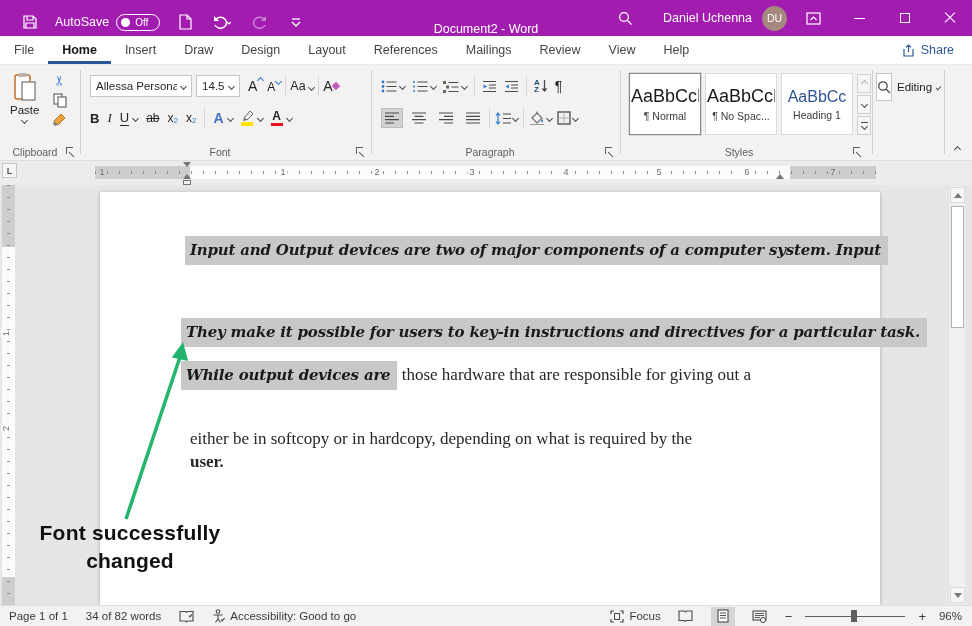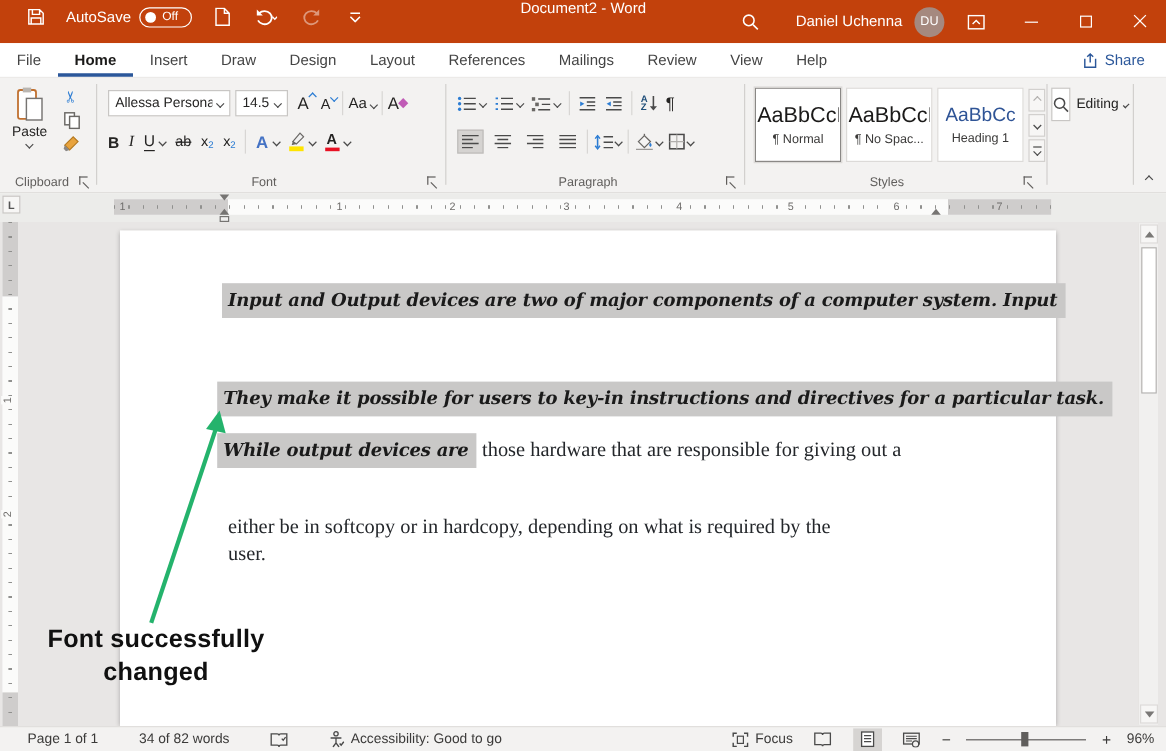--- a/index.html
+++ b/index.html
@@ -1,21 +1,21 @@
 <!DOCTYPE html>
 <html><head>
 <meta charset="utf-8">
 <style>
   * { margin:0; padding:0; box-sizing:border-box; }
   html,body { background:#fff; }
   body { font-family:"Liberation Sans","DejaVu Sans",sans-serif; }
   #app { position:relative; width:972px; height:626px; overflow:hidden; background:#fff; color:#333; }
 
   
-  .titlebar { position:absolute; top:0; left:0; right:0; height:36px; background:#c2410c; display:flex; align-items:flex-start; color:#fff; }
+  .titlebar { position:absolute; top:0; left:0; right:0; height:36px; background:#a21caf; display:flex; align-items:flex-end; color:#fff; }
   .tb-left { display:flex; align-items:center; gap:13px; padding-left:18px; }
   .tb-title { position:absolute; left:0; right:0; text-align:center; font-size:12.5px; color:#fff; pointer-events:none; }
   .tb-right { position:absolute; right:0; top:0; height:36px; display:flex; align-items:center; }
   .autosave { display:flex; align-items:center; gap:7px; font-size:12.5px; }
   .toggle { width:44px; height:17px; border:1.5px solid #fff; border-radius:9px; display:flex; align-items:center; padding:0 4px; gap:5px; }
   .toggle-dot { width:9px; height:9px; border-radius:50%; background:#fff; }
   .toggle-label { font-size:10px; color:#fff; }
   .tb-btn { display:flex; align-items:center; justify-content:center; width:24px; height:28px; }
   .win-btn { width:45px; height:36px; display:flex; align-items:center; justify-content:center; }
   .avatar { width:25px; height:25px; border-radius:50%; background:#a5897f; color:#fff; font-size:10.5px; display:flex; align-items:center; justify-content:center; margin:0 14px 0 10px; }
@@ -104,21 +104,21 @@
 
   
   .vscroll { position:absolute; left:948px; top:186px; width:17px; height:418px; background:#f1f0ef; border-left:1px solid #e3e1df; }
   .sb-btn { position:absolute; left:1px; width:15px; height:16px; background:#f7f6f5; border:1px solid #dddbd9; display:flex; align-items:center; justify-content:center; }
   .sb-thumb { position:absolute; left:2px; top:20px; width:13px; height:122px; background:#fff; border:1px solid #b3b1af; }
   .tri-up-s { width:0; height:0; border-left:4px solid transparent; border-right:4px solid transparent; border-bottom:5px solid #7a7876; }
   .tri-down-s { width:0; height:0; border-left:4px solid transparent; border-right:4px solid transparent; border-top:5px solid #7a7876; }
 
   
   .statusbar { position:absolute; left:0; right:0; bottom:0; height:21px; background:#f3f2f1; border-top:1px solid #e1dfdd; display:flex; align-items:center; font-size:11.5px; color:#3b3a39; }
-  .sb-left { display:flex; align-items:center; gap:34px; padding-left:23px;text-align:center; }
+  .sb-left { display:flex; align-items:center; gap:18px; padding-left:9px;text-align:center; }
   .sb-right { margin-left:auto; display:flex; align-items:center; gap:13px; padding-right:10px; }
   .sb-item { display:flex; align-items:center; gap:5px; }
   .viewbtn { width:24px; height:19px; display:flex; align-items:center; justify-content:center; }
   .viewbtn.active { background:#d6d4d2; }
   .zoomtrack { position:relative; width:100px; height:14px; display:flex; align-items:center; }
   .zoomline { width:100%; height:1px; background:#605e5c; }
   .zoomthumb { position:absolute; left:46px; top:1px; width:6px; height:12px; background:#605e5c; }
   .zsign { font-size:13px; color:#3b3a39; }
   svg { display:block; }
 </style>
@@ -492,21 +492,21 @@
       <span class="vnum" style="top:143px;">1</span>
       <span class="vnum" style="top:238px;">2</span>
     </div>
 
     <div class="page"></div>
 
     <div class="line" style="left:185px; top:56px;"><span class="script">Input and Output devices are two of major components of a computer system. Input</span></div>
     <div class="line" style="left:181px; top:138px;"><span class="script">They make it possible for users to key-in instructions and directives for a particular task.</span></div>
     <div class="line" style="left:181px; top:180px;"><span class="script">While output devices are</span><span class="serif"> those hardware that are responsible for giving out a</span></div>
     <div class="line serif" style="left:190px; top:244px;">either be in softcopy or in hardcopy, depending on what is required by the</div>
-    <div class="line serif" style="left:190px; top:267px;">user.</div>
+    <div class="line serif" style="left:190px; top:267px;font-weight:bold;">user.</div>
 
     <svg class="arrow-svg" width="972" height="420" viewBox="0 0 972 420">
       <line x1="126" y1="334" x2="180" y2="172" stroke="#24b36c" stroke-width="3.5"></line>
       <polygon points="183,157 188.1,176.1 171.7,172.6" fill="#24b36c"></polygon>
     </svg>
     <div class="annot">
       <div>Font successfully</div>
       <div>changed</div>
     </div>
   </div>

